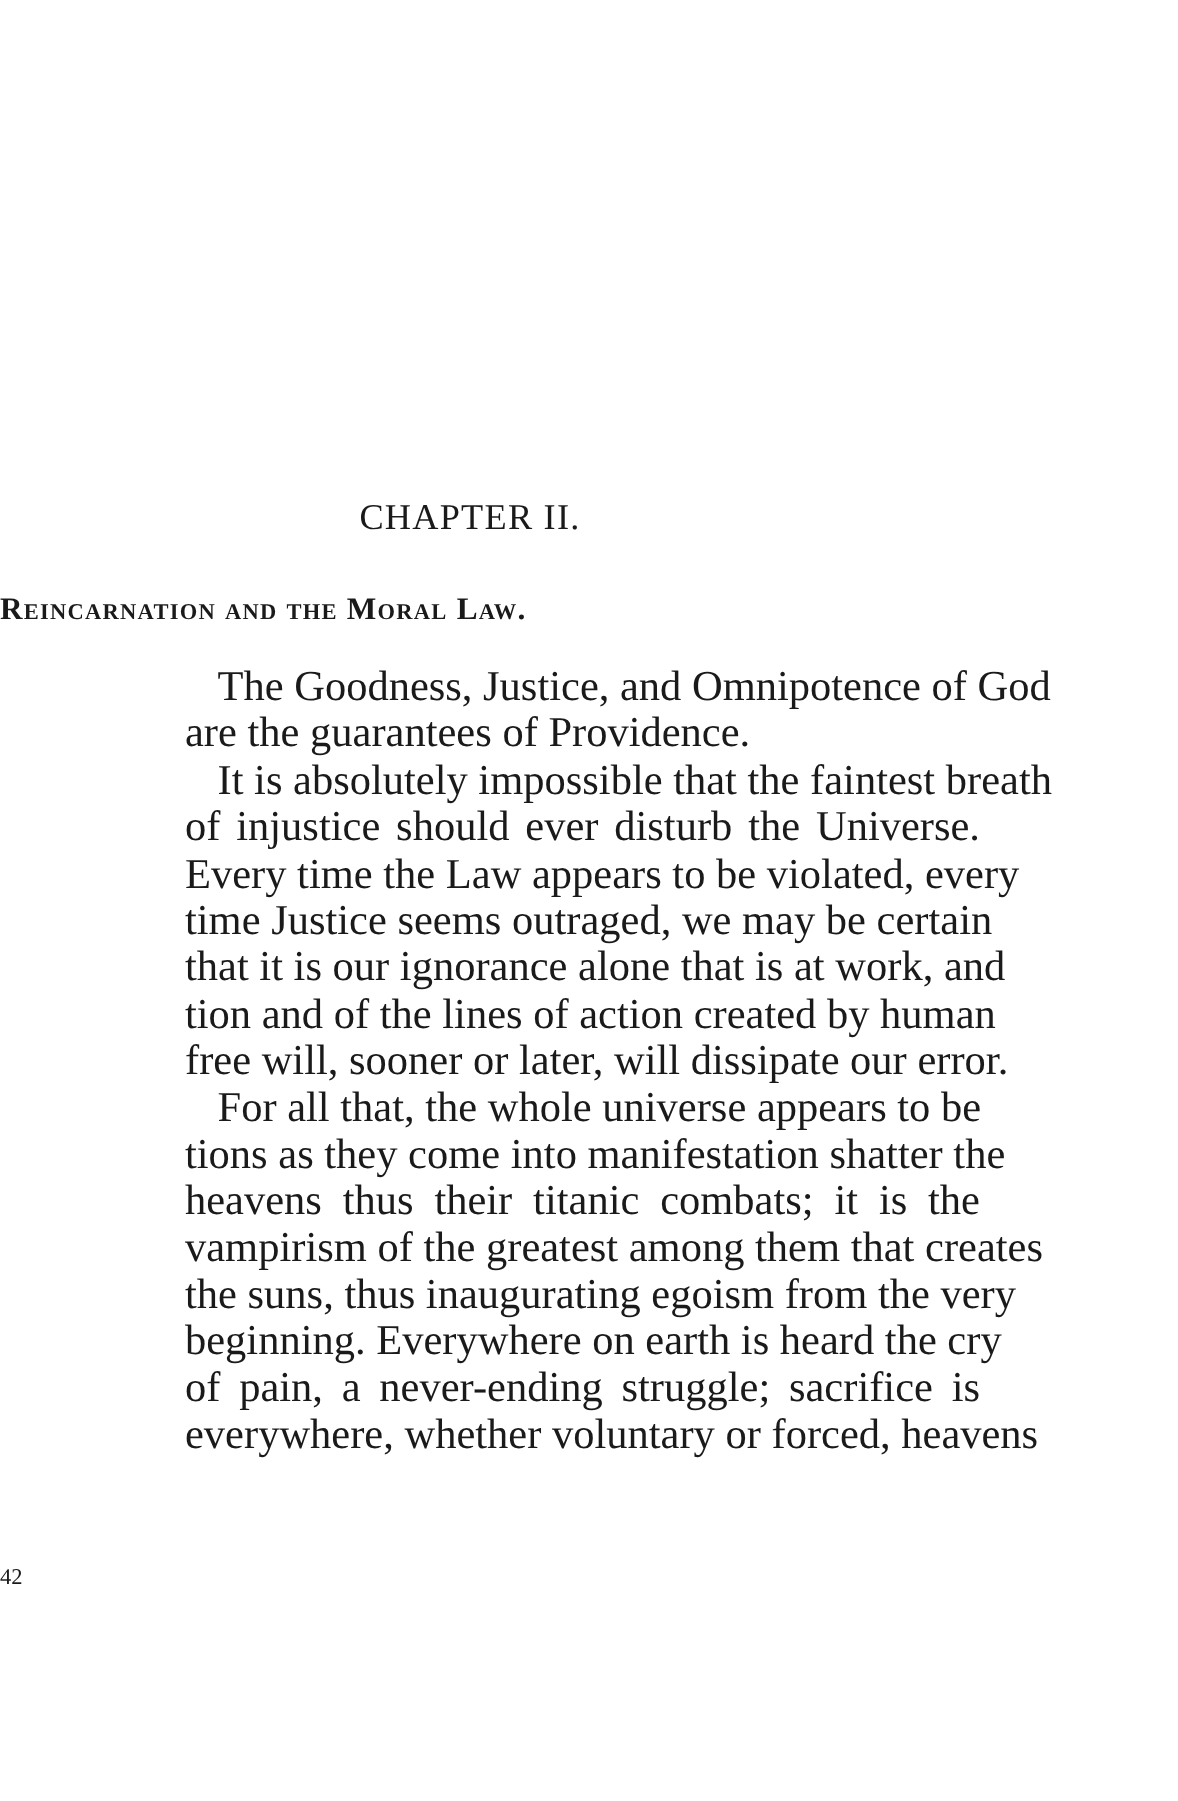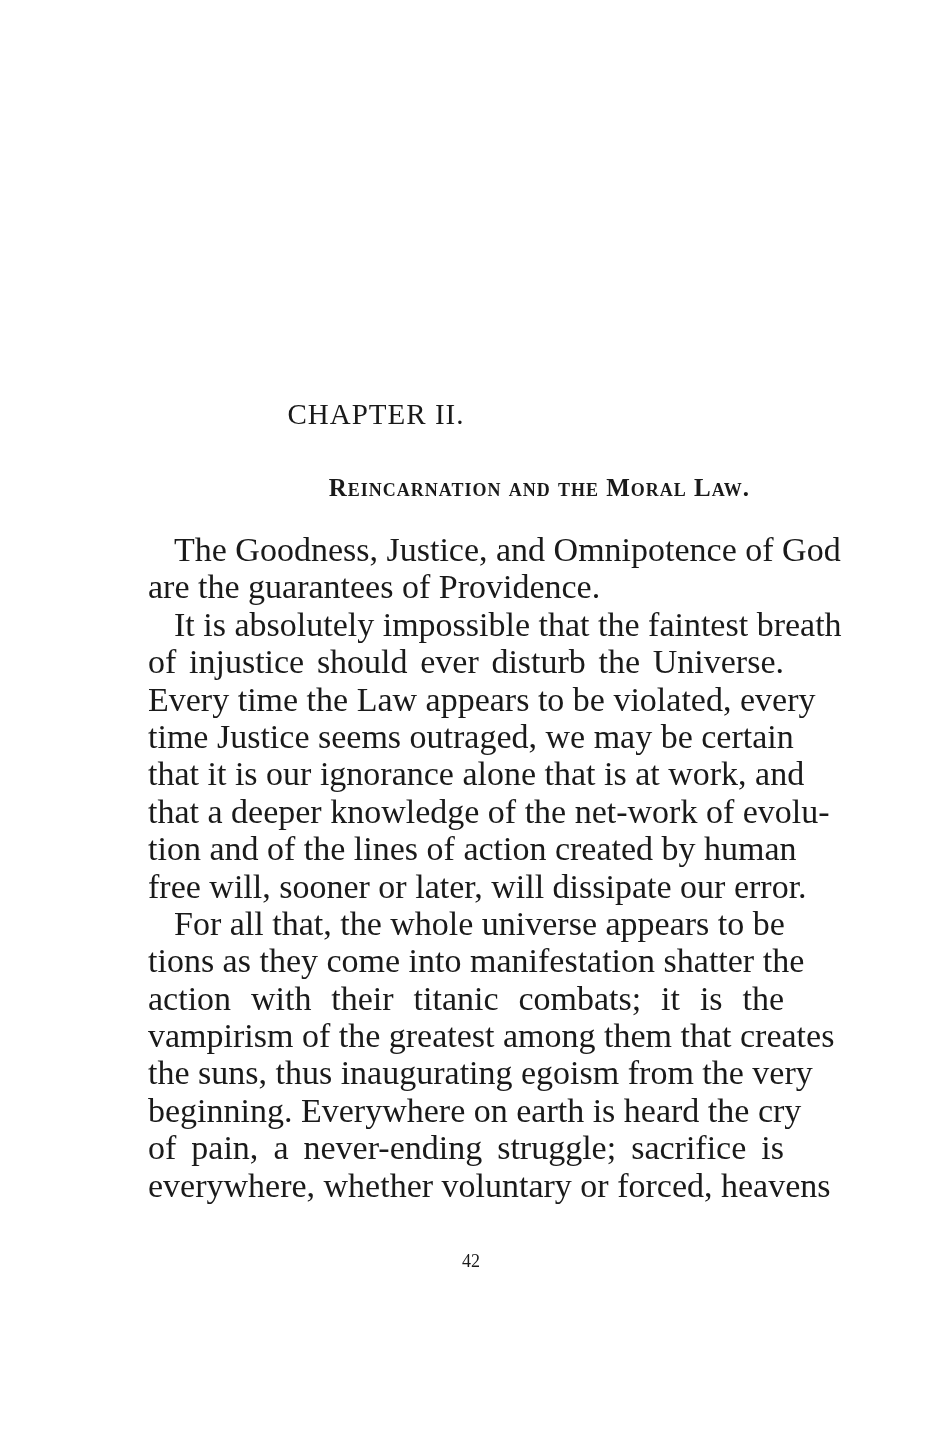--- a/index.html
+++ b/index.html
@@ -32,21 +32,21 @@
       letter-spacing: 1px;
       font-weight: normal;
       margin: 0;
       line-height: 36px;
     }
     .chapter-subtitle {
       position: absolute;
       top: 472px;
       left: 0;
       width: 750px;
-      text-align: right;
+      text-align: left;
       font-size: 25px;
       font-variant: small-caps;
       letter-spacing: 1px;
       margin: 0;
       line-height: 32px;
     }
     .body-text {
       position: absolute;
       top: 531px;
       left: 148px;
@@ -65,21 +65,21 @@
       padding-left: 26px;
     }
     .line.last {
       text-align-last: left;
     }
     .page-number {
       position: absolute;
       top: 1250px;
       left: 0;
       width: 942px;
-      text-align: center;
+      text-align: left;
       font-size: 18px;
       line-height: 22px;
     }
   </style>
 </head>
 <body>
 
 <div class="page">
   <h1 class="chapter-title">CHAPTER II.</h1>
   <h2 class="chapter-subtitle">Reincarnation and the Moral Law.</h2>
@@ -90,29 +90,28 @@
       <span class="line indent">The Goodness, Justice, and Omnipotence of God</span>
       <span class="line last">are the guarantees of Providence.</span>
     </div>
 
     <div>
       <span class="line indent">It is absolutely impossible that the faintest breath</span>
       <span class="line">of injustice should ever disturb the Universe.</span>
       <span class="line">Every time the Law appears to be violated, every</span>
       <span class="line">time Justice seems outraged, we may be certain</span>
       <span class="line">that it is our ignorance alone that is at work, and</span>
-      <span class="line">that a deeper knowledge of the net-work of evolu-</span>
       <span class="line">tion and of the lines of action created by human</span>
       <span class="line last">free will, sooner or later, will dissipate our error.</span>
     </div>
 
     <div>
       <span class="line indent">For all that, the whole universe appears to be</span>
       <span class="line">tions as they come into manifestation shatter the</span>
-      <span class="line">action with their titanic combats; it is the</span>
+      <span class="line">heavens thus their titanic combats; it is the</span>
       <span class="line">vampirism of the greatest among them that creates</span>
       <span class="line">the suns, thus inaugurating egoism from the very</span>
       <span class="line">beginning.  Everywhere on earth is heard the cry</span>
       <span class="line">of pain, a never-ending struggle; sacrifice is</span>
       <span class="line">everywhere, whether voluntary or forced, heavens</span>
     </div>
   </div>
 
   <div class="page-number">42</div>
 </div>

